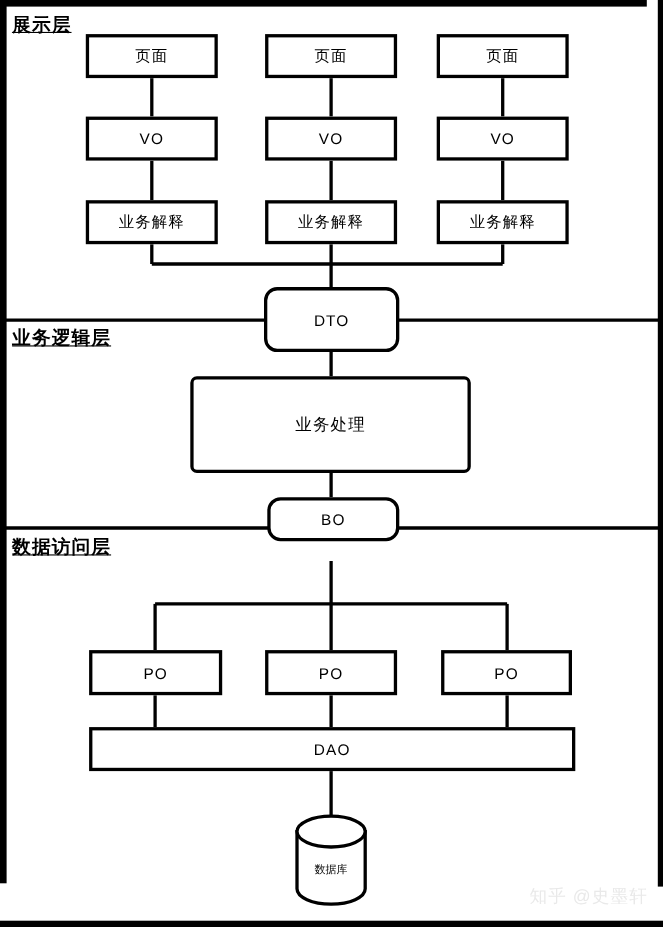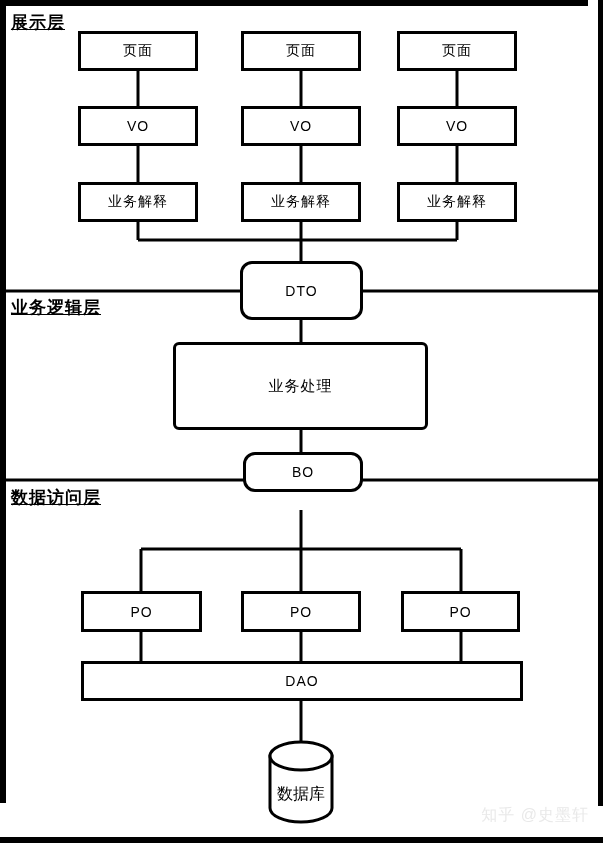--- a/index.html
+++ b/index.html
@@ -38,21 +38,21 @@
     font-size:17px;
     font-weight:bold;
     color:var(--stroke);
     letter-spacing:1px;
     text-decoration:underline;
   }
   .db-label{
     position:absolute;
     left:261px;top:784px;width:80px;
     text-align:center;
-    font-size:16px;
+    font-size:10px;
     color:var(--stroke);
   }
   .watermark{
     position:absolute;
     right:14px;top:805px;
     font-size:16px;
     color:var(--watermark);
     letter-spacing:1px;
   }
 </style>

